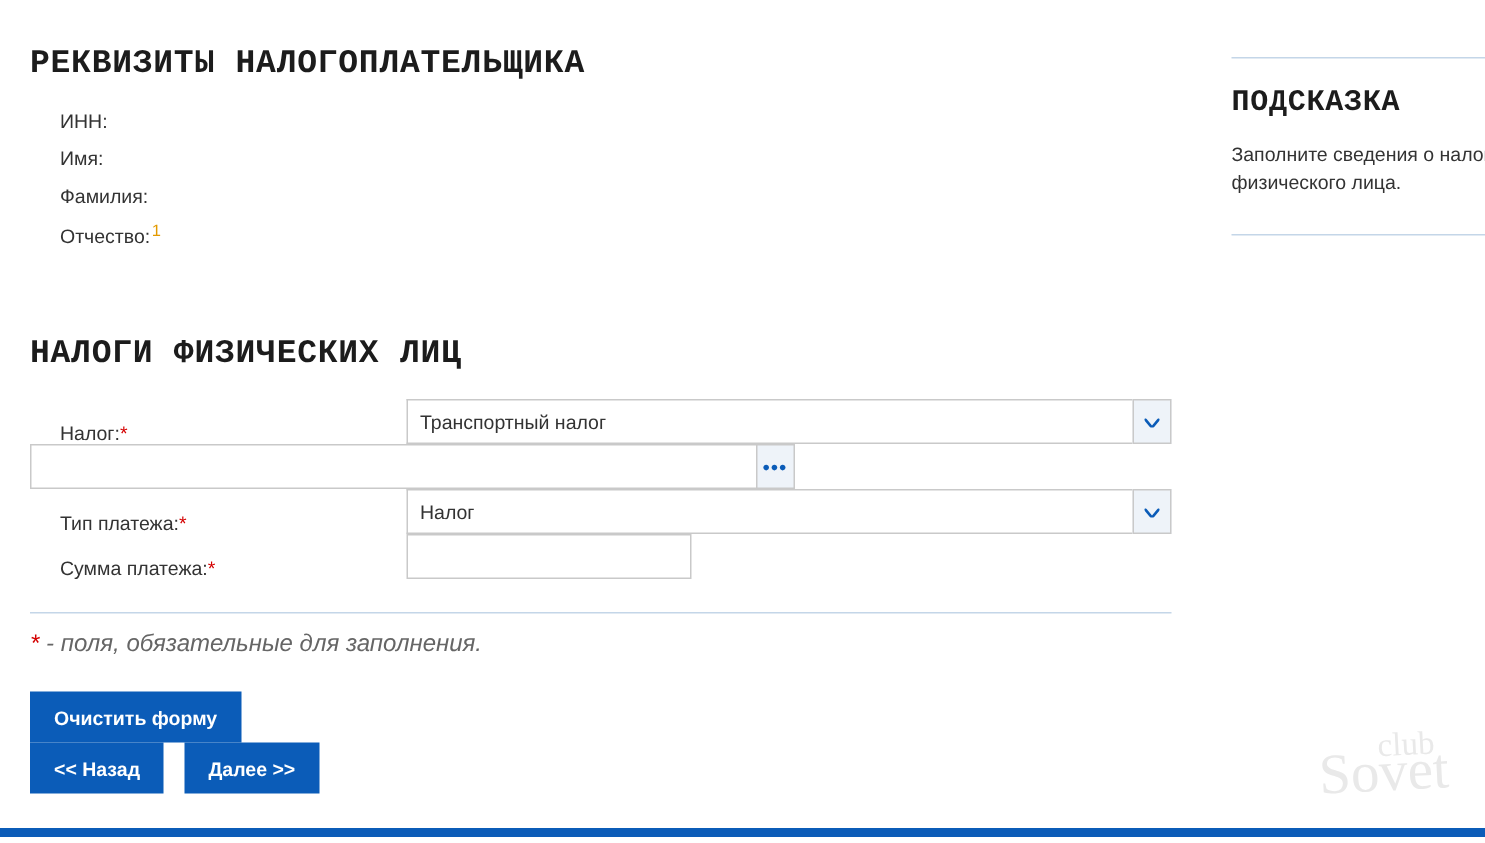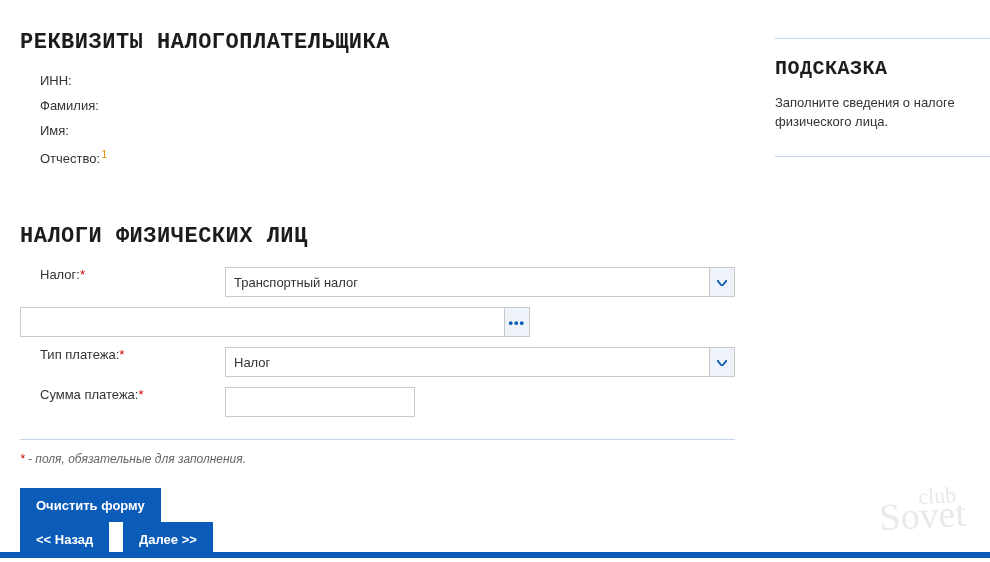--- a/index.html
+++ b/index.html
@@ -54,22 +54,22 @@
     font-size: 11px;
     vertical-align: super;
     margin-left: 1px;
   }
   .form-block {
     margin-top: 8px;
     padding-left: 0;
   }
   .form-row {
     display: flex;
-    align-items: flex-start;
-    margin-bottom: 10px;
+    align-items: flex-end;
+    gap: 46px;
   }
   .form-label {
     flex: 0 0 205px;
     font-size: 13px;
     color: #333;
     padding-left: 20px;
   }
   .req { color: #d40000; }
   .form-control-wrap {
     flex: 1;
@@ -116,21 +116,21 @@
     border: 1px solid #c9c9c9;
     padding: 0 8px;
     font-size: 13px;
   }
   .hr-mid {
     border: none;
     border-top: 1px solid #c4d6e8;
     margin: 22px 0 12px 0;
   }
   .hint-text {
-    font-size: 12px;
+    font-size: 16px;
     font-style: italic;
     color: #666;
   }
   .hint-text .req { font-style: italic; }
   .button-row {
     display: flex;
     justify-content: space-between;
     margin-top: 22px;
     padding-right: 15px;
     flex-direction: column;
@@ -193,22 +193,22 @@
 </head>
 <body>
 
 <div class="container">
   <div class="main">
 
     <h2 class="section-title">РЕКВИЗИТЫ НАЛОГОПЛАТЕЛЬЩИКА</h2>
 
     <div class="details-block">
       <div class="detail-row"><span>ИНН:</span></div>
+      <div class="detail-row"><span>Имя:</span></div>
       <div class="detail-row"><span>Фамилия:</span></div>
-      <div class="detail-row"><span>Имя:</span></div>
       <div class="detail-row">
         <span>Отчество:</span><sup>1</sup>
       </div>
     </div>
 
     <h2 class="section-title">НАЛОГИ ФИЗИЧЕСКИХ ЛИЦ</h2>
 
     <div class="form-block">
 
       <div class="form-row">

